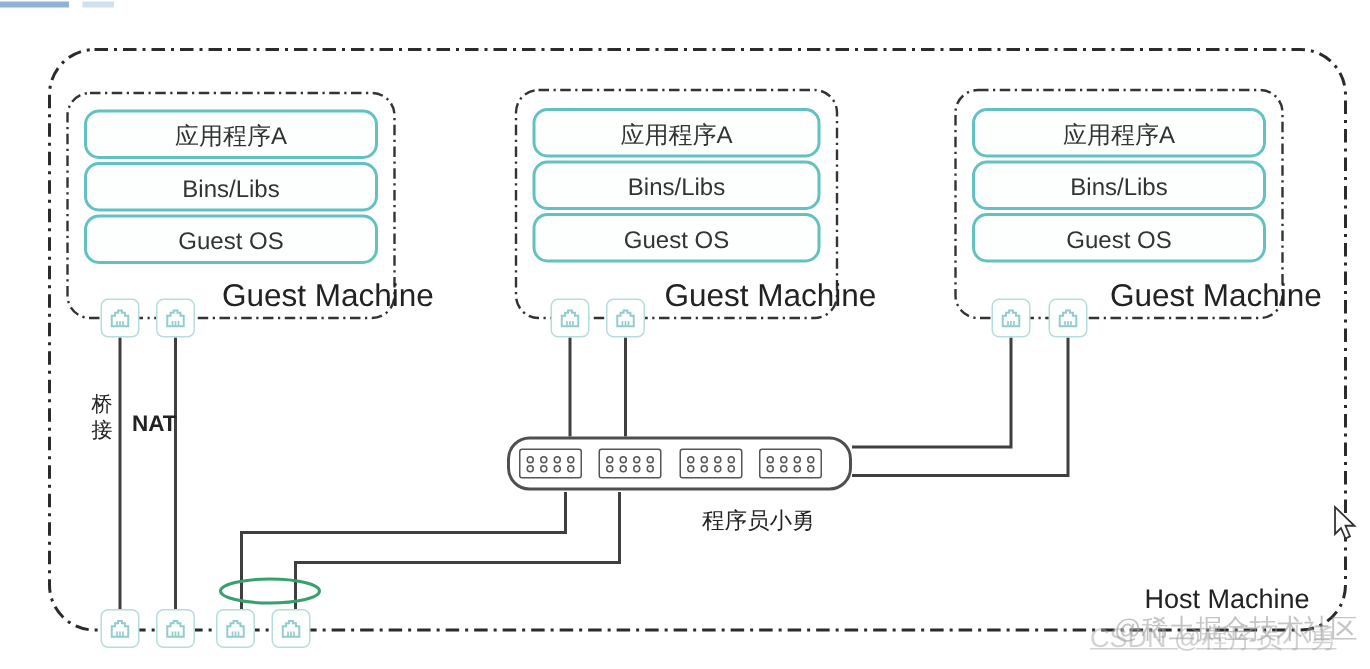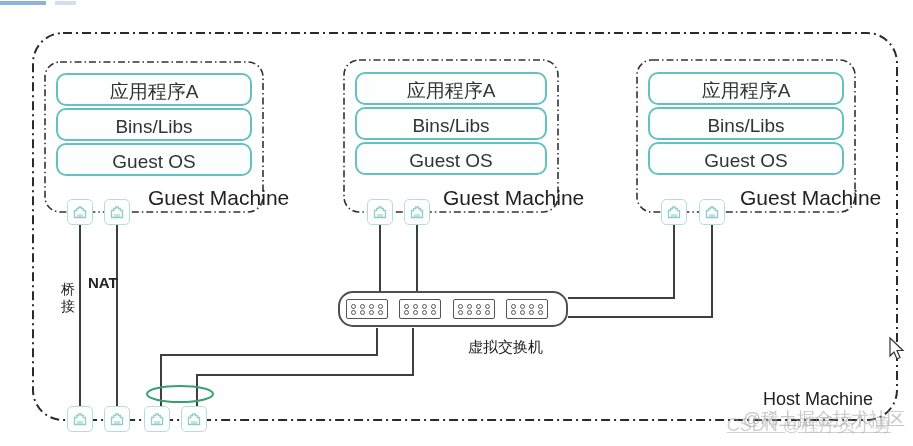--- a/index.html
+++ b/index.html
@@ -8,21 +8,21 @@
     background:#ffffff;
     font-family:"Liberation Sans","DejaVu Sans",sans-serif;
     color:#2b2b2b;
   }
   #diagram-layer{position:absolute;left:0;top:0;z-index:1;}
 
   
   .layer{
     position:absolute;height:33px;line-height:33px;
     border:2px solid #63c1c1;border-radius:10px;background:#fdfefe;
-    text-align:center;font-size:19px;color:#333;z-index:2;
+    text-align:center;font-size:16px;color:#333;z-index:2;
     box-sizing:border-box;
   }
   .guest-label{
     position:absolute;font-size:21px;color:#222;z-index:2;
   }
 
   
   .port{
     position:absolute;width:26px;height:26px;box-sizing:border-box;
     border:1.5px solid #b7dcdc;border-radius:5px;background:#fdfefe;
@@ -171,19 +171,19 @@
       <span class="pin"></span>
     </div>
   <div class="port-group">
       <span class="pin"></span>
       <span class="pin"></span>
       <span class="pin"></span>
       <span class="pin"></span>
     </div>
 </div>
 
-<div class="text-label" style="left:61px;top:261px;width:16px;font-size:14px;line-height:1.2;margin-top:20px;">桥接</div>
+<div class="text-label" style="left:61px;top:261px;width:16px;font-size:14px;line-height:1.2;">桥接</div>
 <div class="text-label" style="left:88px;top:274px;font-size:15px;font-weight:bold;">NAT</div>
-<div class="text-label" style="left:468px;top:338px;font-size:15px;">虚拟交换机</div>
+<div class="text-label" style="left:468px;top:338px;font-size:15px;">程序员小勇</div>
 <div class="text-label" style="left:763px;top:389px;font-size:18px;">Host Machine</div>
 
 <div class="watermark" style="right:8px;top:407px;font-size:18px;color:rgba(150,150,150,0.55);">@稀土掘金技术社区</div>
 <div class="watermark" style="right:22px;top:413px;font-size:18px;color:rgba(165,165,165,0.5);text-decoration:underline;">CSDN @程序员小勇</div>
 
 </body></html>

